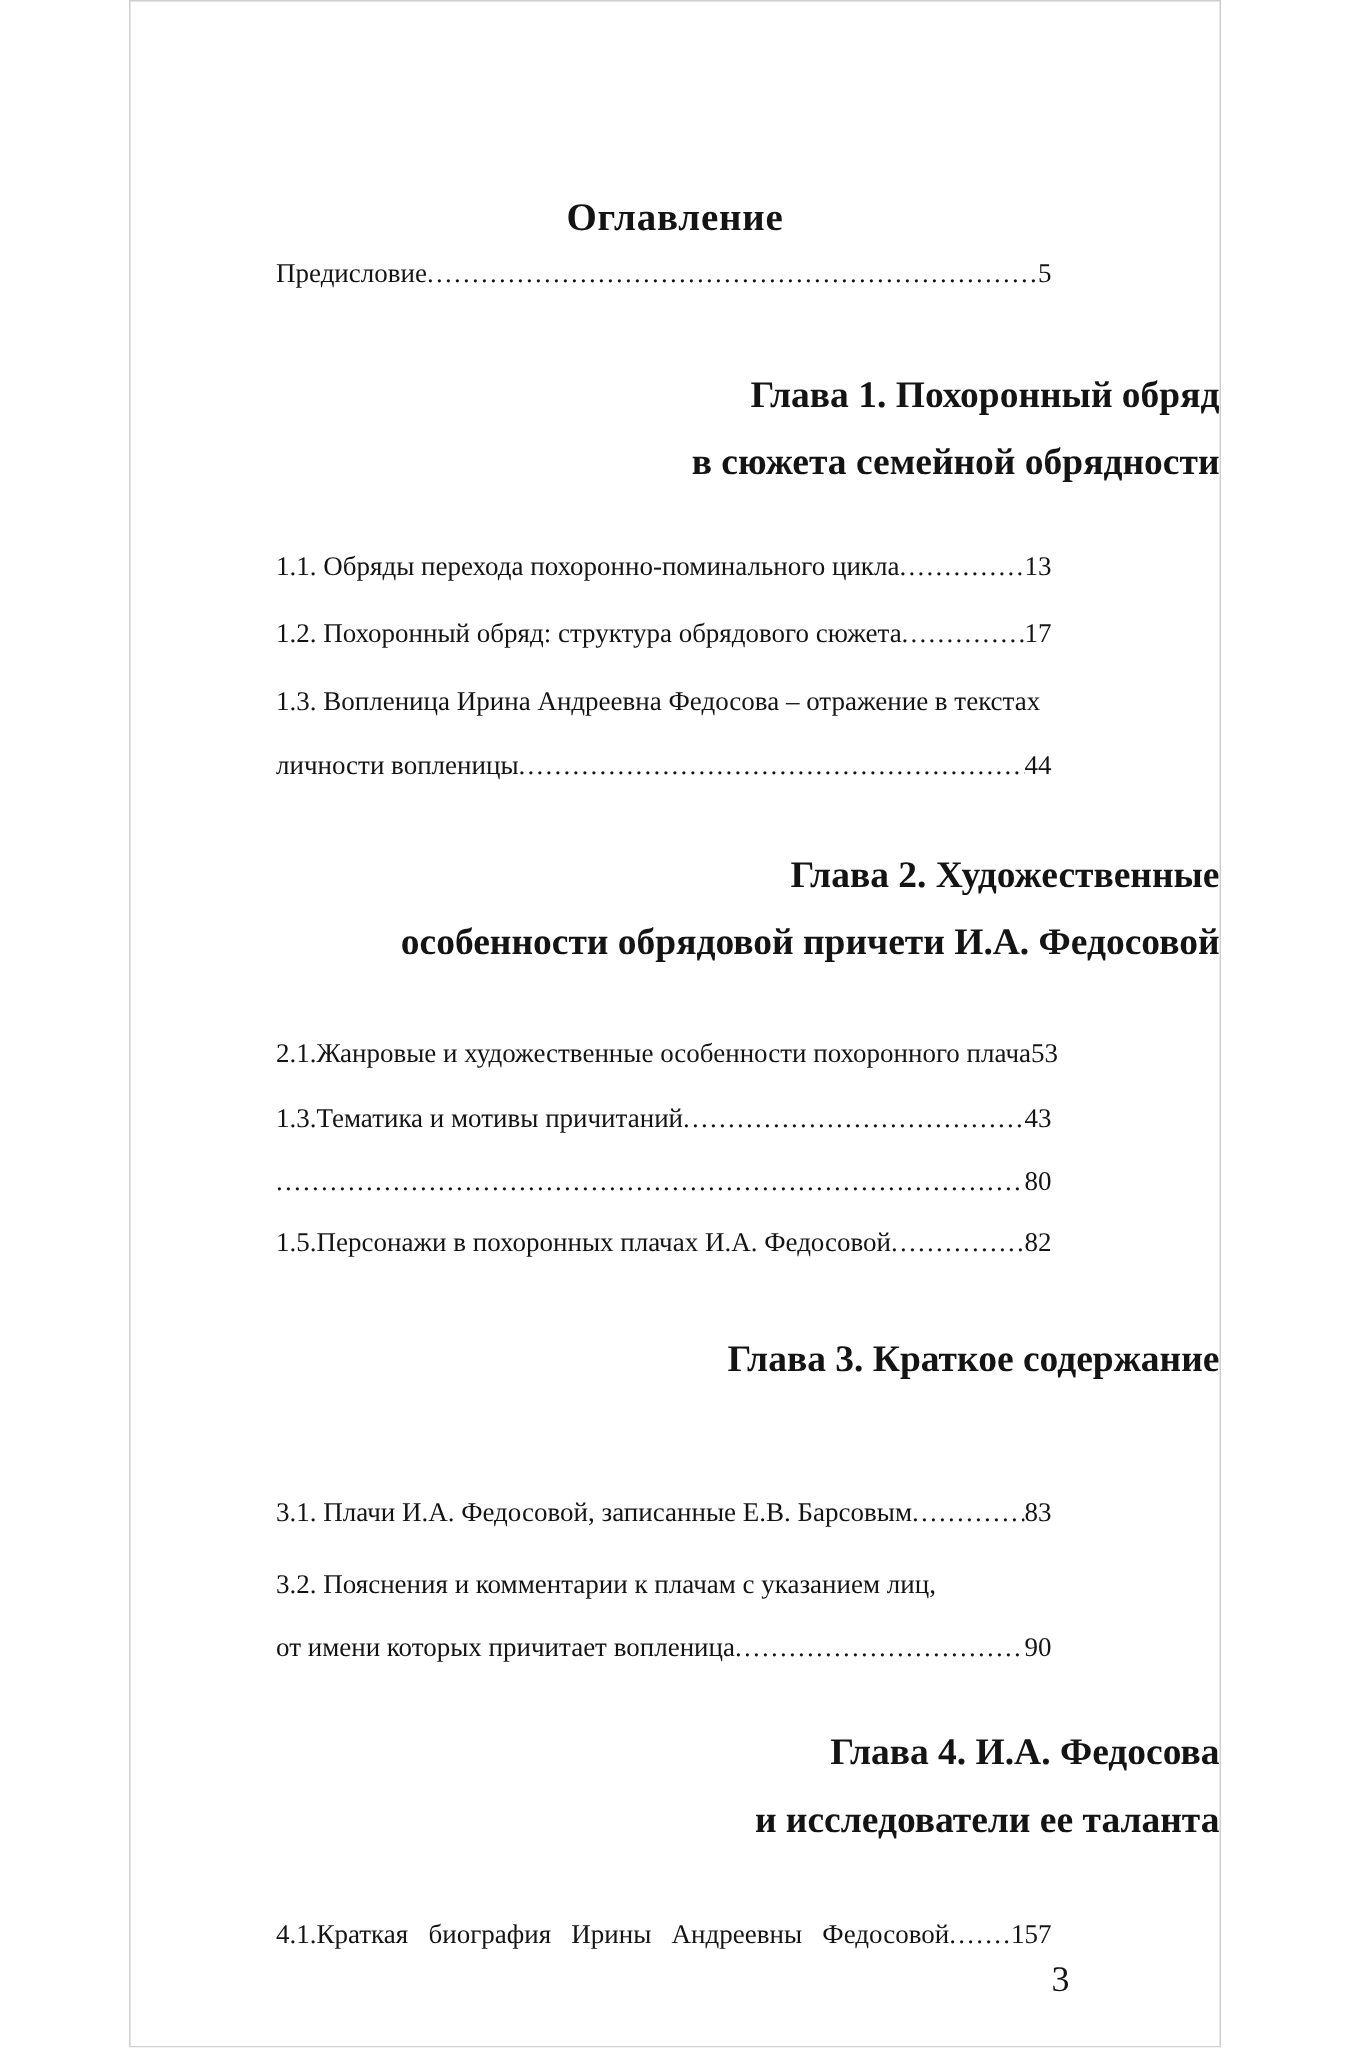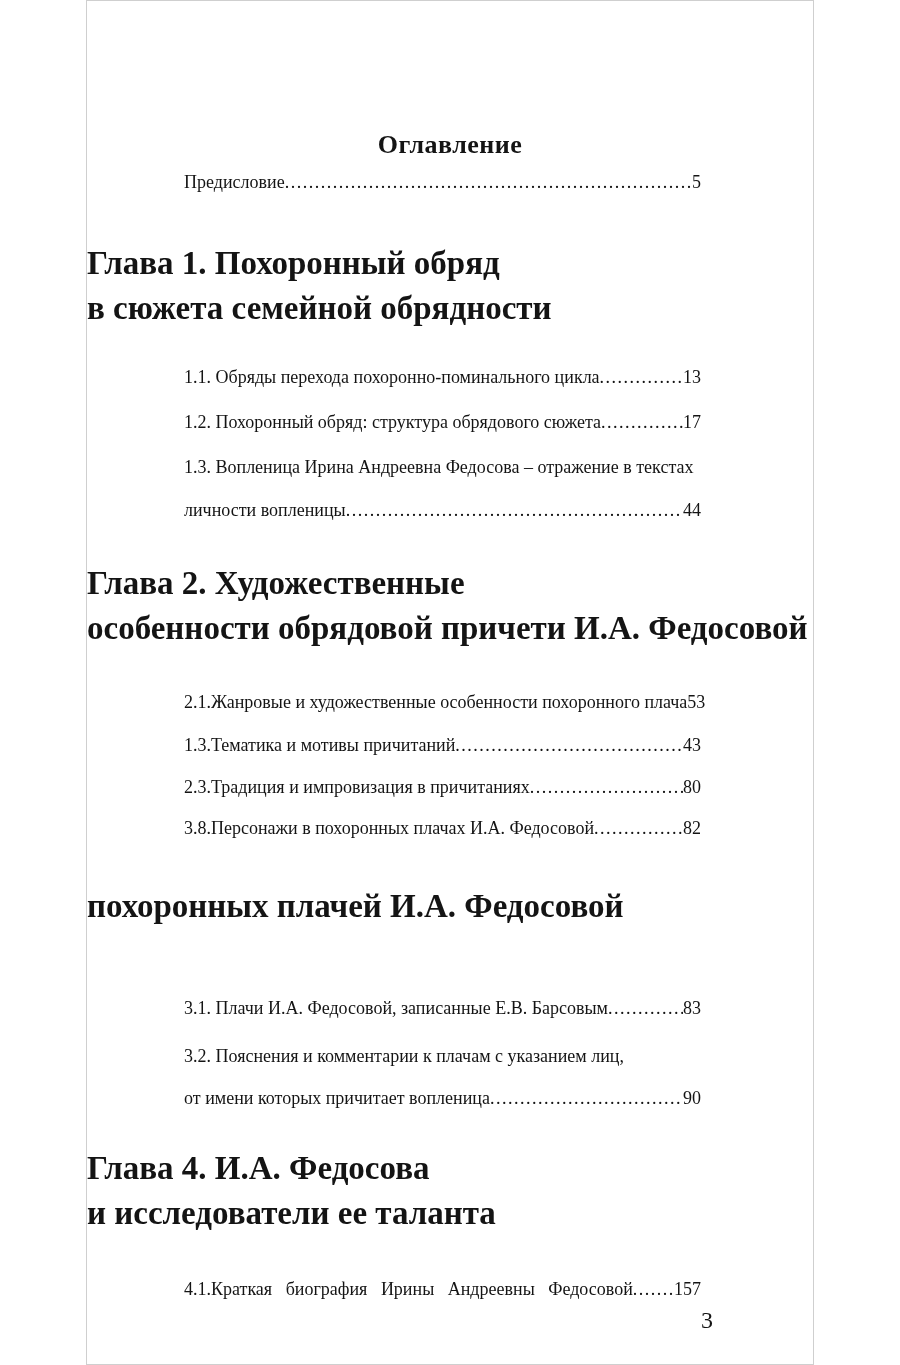--- a/index.html
+++ b/index.html
@@ -47,22 +47,22 @@
     overflow: hidden;
     white-space: nowrap;
     letter-spacing: 1.5px;
     min-width: 0;
   }
   .row .pg { flex: 0 0 auto; }
   .chapter {
     position: absolute;
     left: 0;
     right: 0;
-    text-align: left;
-    font-size: 33px;
+    text-align: right;
+    font-size: 25px;
     font-weight: bold;
   }
   .chapter .ch-line {
     line-height: 45px;
     height: 45px;
   }
   .folio {
     position: absolute;
     right: 100px;
     font-size: 24px;
@@ -119,33 +119,32 @@
     <span class="pg">53</span>
   </div>
 
   <div class="row" style="top:729px">
     <span class="lbl">1.3.Тематика и мотивы причитаний</span>
     <span class="leader">........................................................................................................................................................................................................</span>
     <span class="pg">43</span>
   </div>
 
   <div class="row" style="top:771px">
-    <span class="lbl">2.3.Традиция и импровизация в причитаниях</span>
     <span class="leader">........................................................................................................................................................................................................</span>
     <span class="pg">80</span>
   </div>
 
   <div class="row" style="top:812px">
-    <span class="lbl">3.8.Персонажи в похоронных плачах И.А. Федосовой</span>
+    <span class="lbl">1.5.Персонажи в похоронных плачах И.А. Федосовой</span>
     <span class="leader">........................................................................................................................................................................................................</span>
     <span class="pg">82</span>
   </div>
 
   <div class="chapter" style="top:883px">
-    <div class="ch-line">похоронных плачей И.А. Федосовой</div>
+    <div class="ch-line">Глава 3. Краткое содержание</div>
   </div>
 
   <div class="row" style="top:992px">
     <span class="lbl">3.1. Плачи И.А. Федосовой, записанные Е.В. Барсовым</span>
     <span class="leader">........................................................................................................................................................................................................</span>
     <span class="pg">83</span>
   </div>
 
   <div class="row" style="top:1040px">
     <span class="lbl">3.2. Пояснения и комментарии к плачам с указанием лиц,</span>

